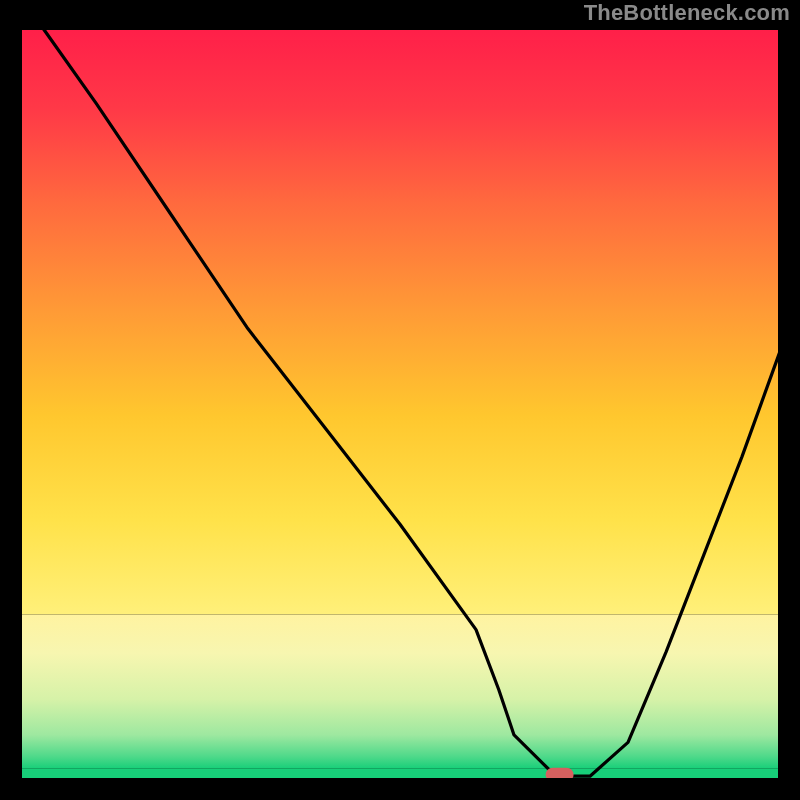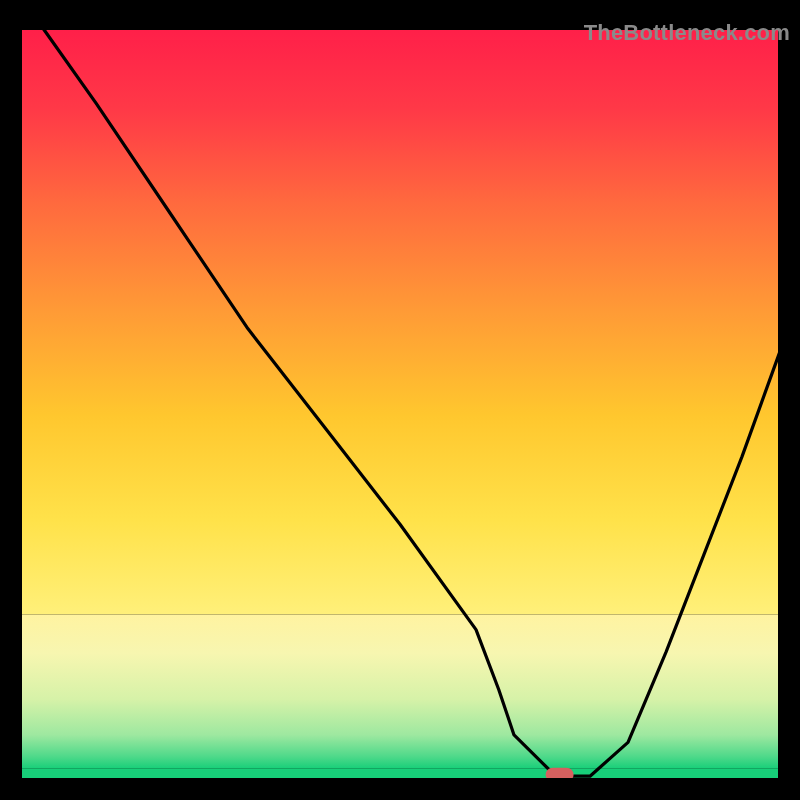--- a/index.html
+++ b/index.html
@@ -1,20 +1,20 @@
 <!DOCTYPE html>
 <html><head>
 <meta charset="utf-8">
 <style>
   * { margin: 0; padding: 0; box-sizing: border-box; }
   html, body { width: 800px; height: 800px; overflow: hidden; background: #000; }
   .stage { position: relative; width: 800px; height: 800px; }
   .watermark {
     position: absolute;
-    top: 20px;
+    top: 0;
     right: 10px;
     font-family: Arial, Helvetica, sans-serif;
     font-size: 22px;
     font-weight: 600;
     color: #8a8a8a;
     letter-spacing: 0.2px;
     z-index: 5;
   }
   svg { display: block; }
 </style>

